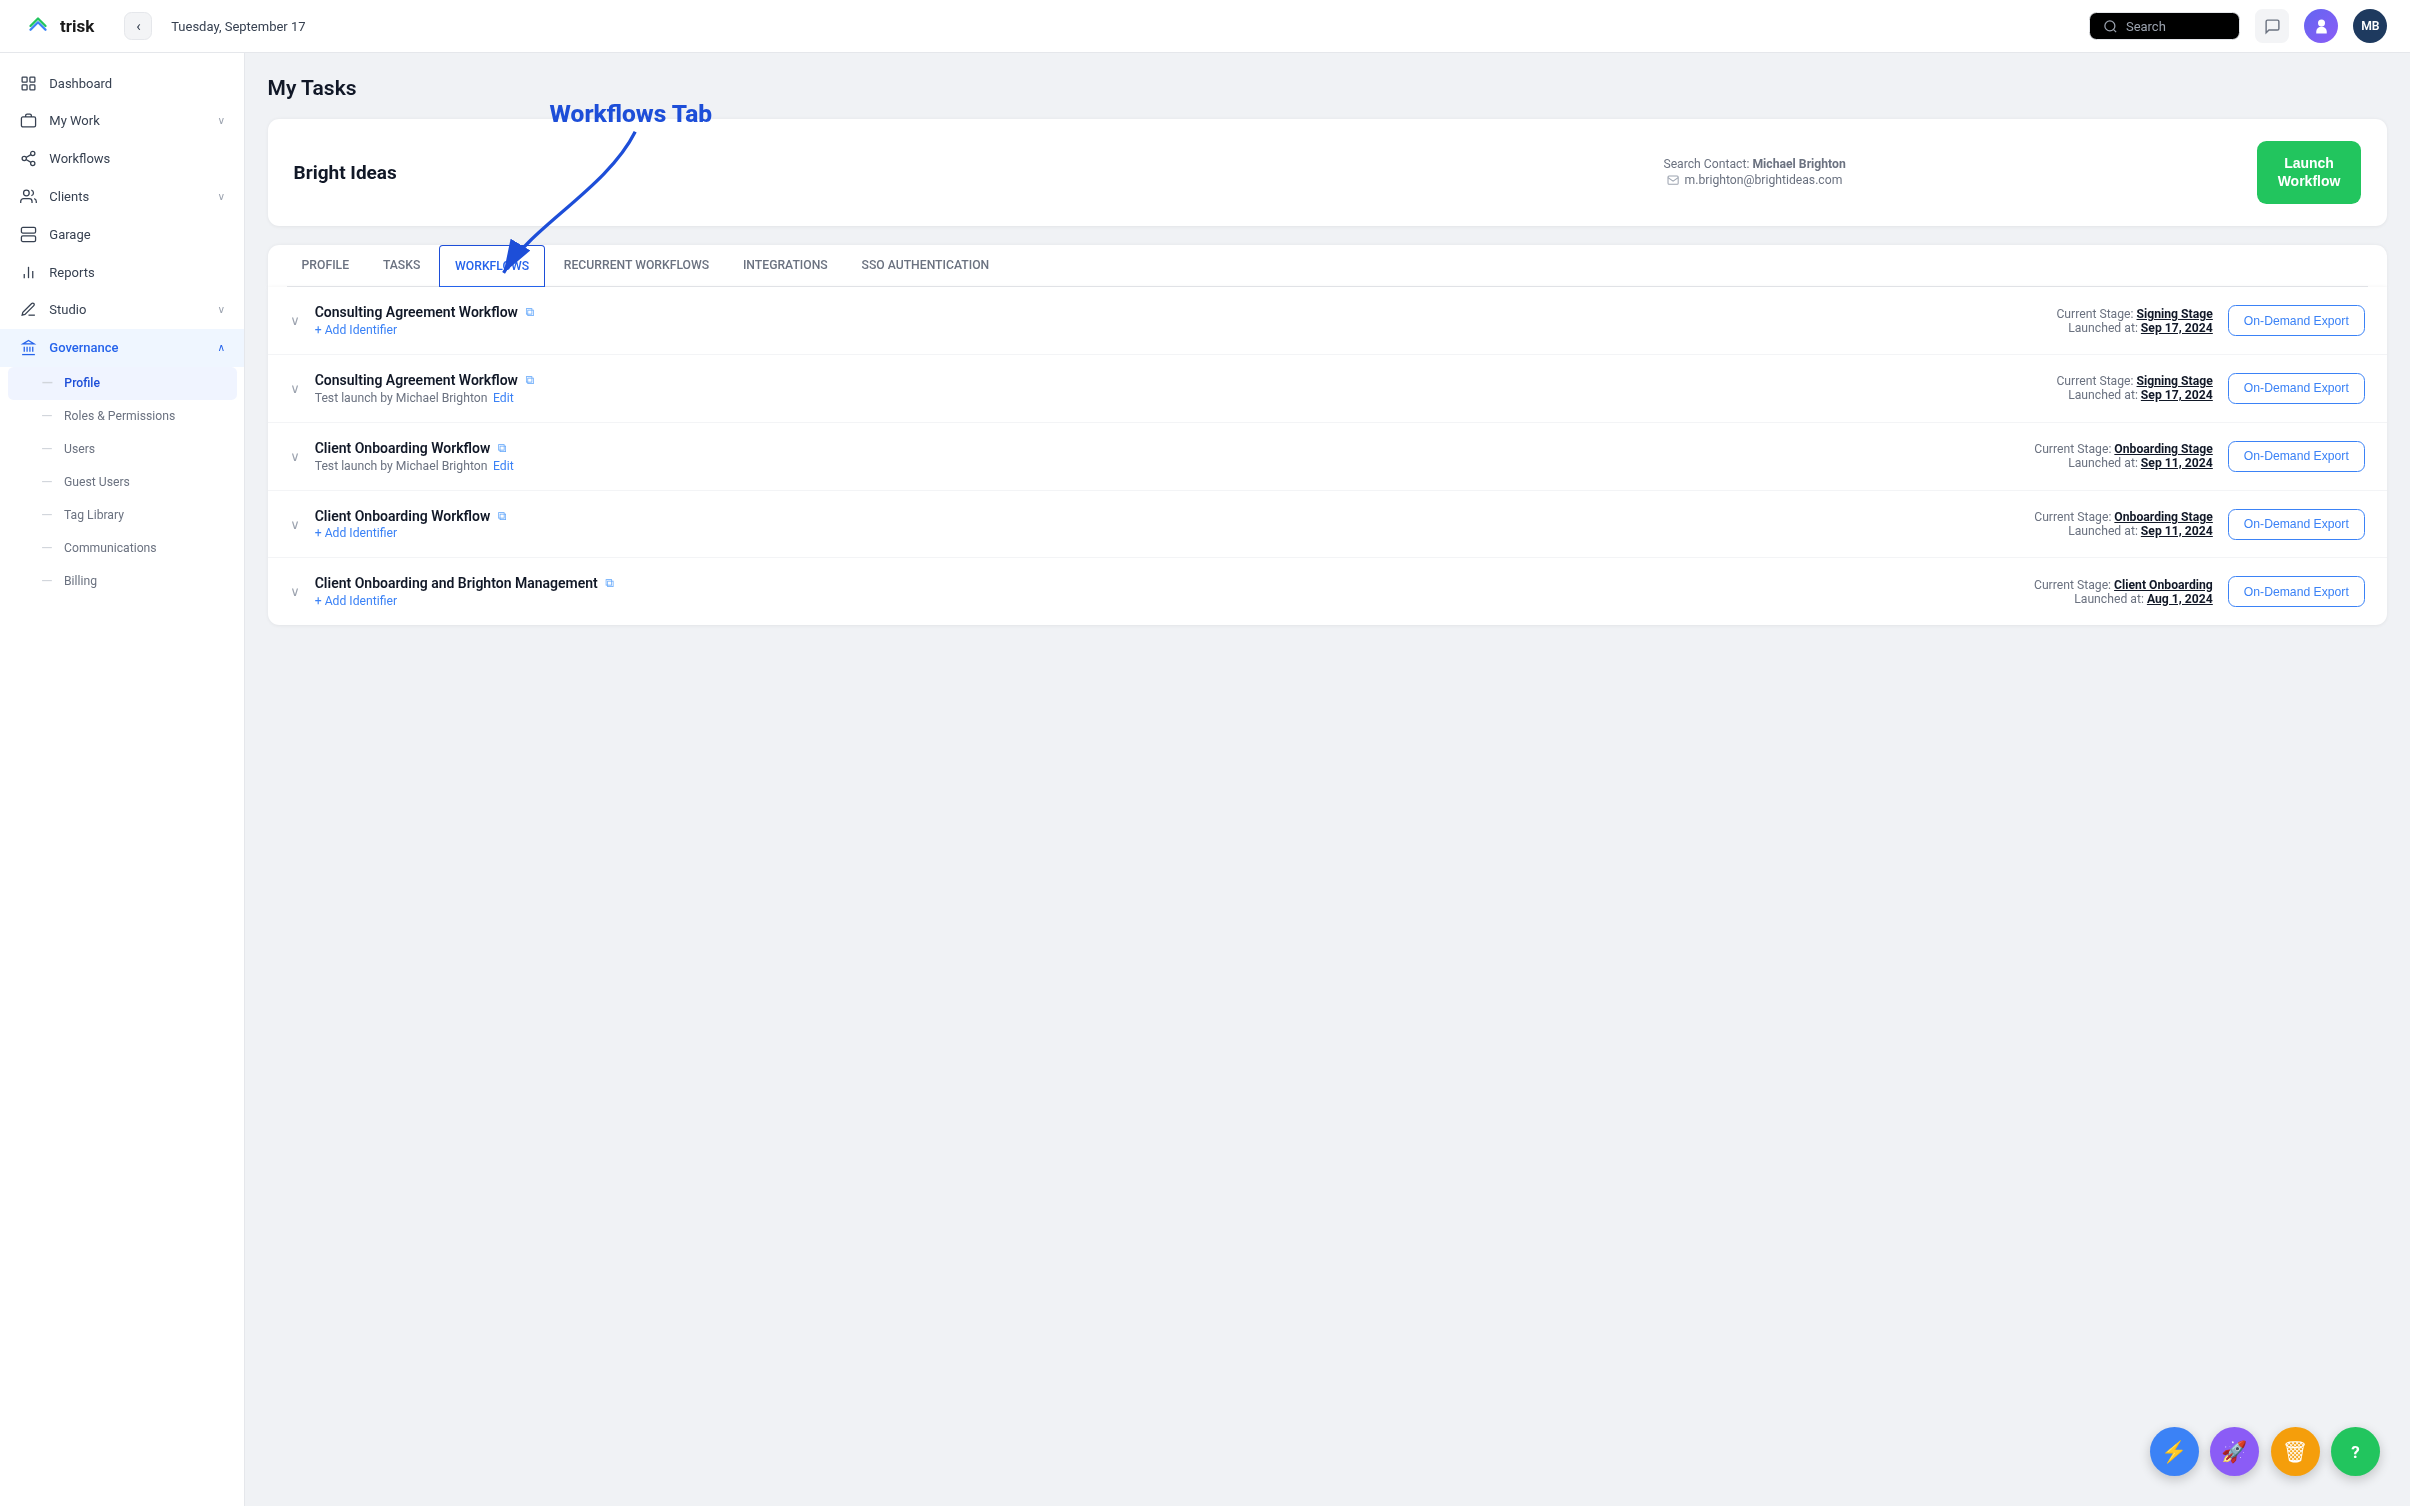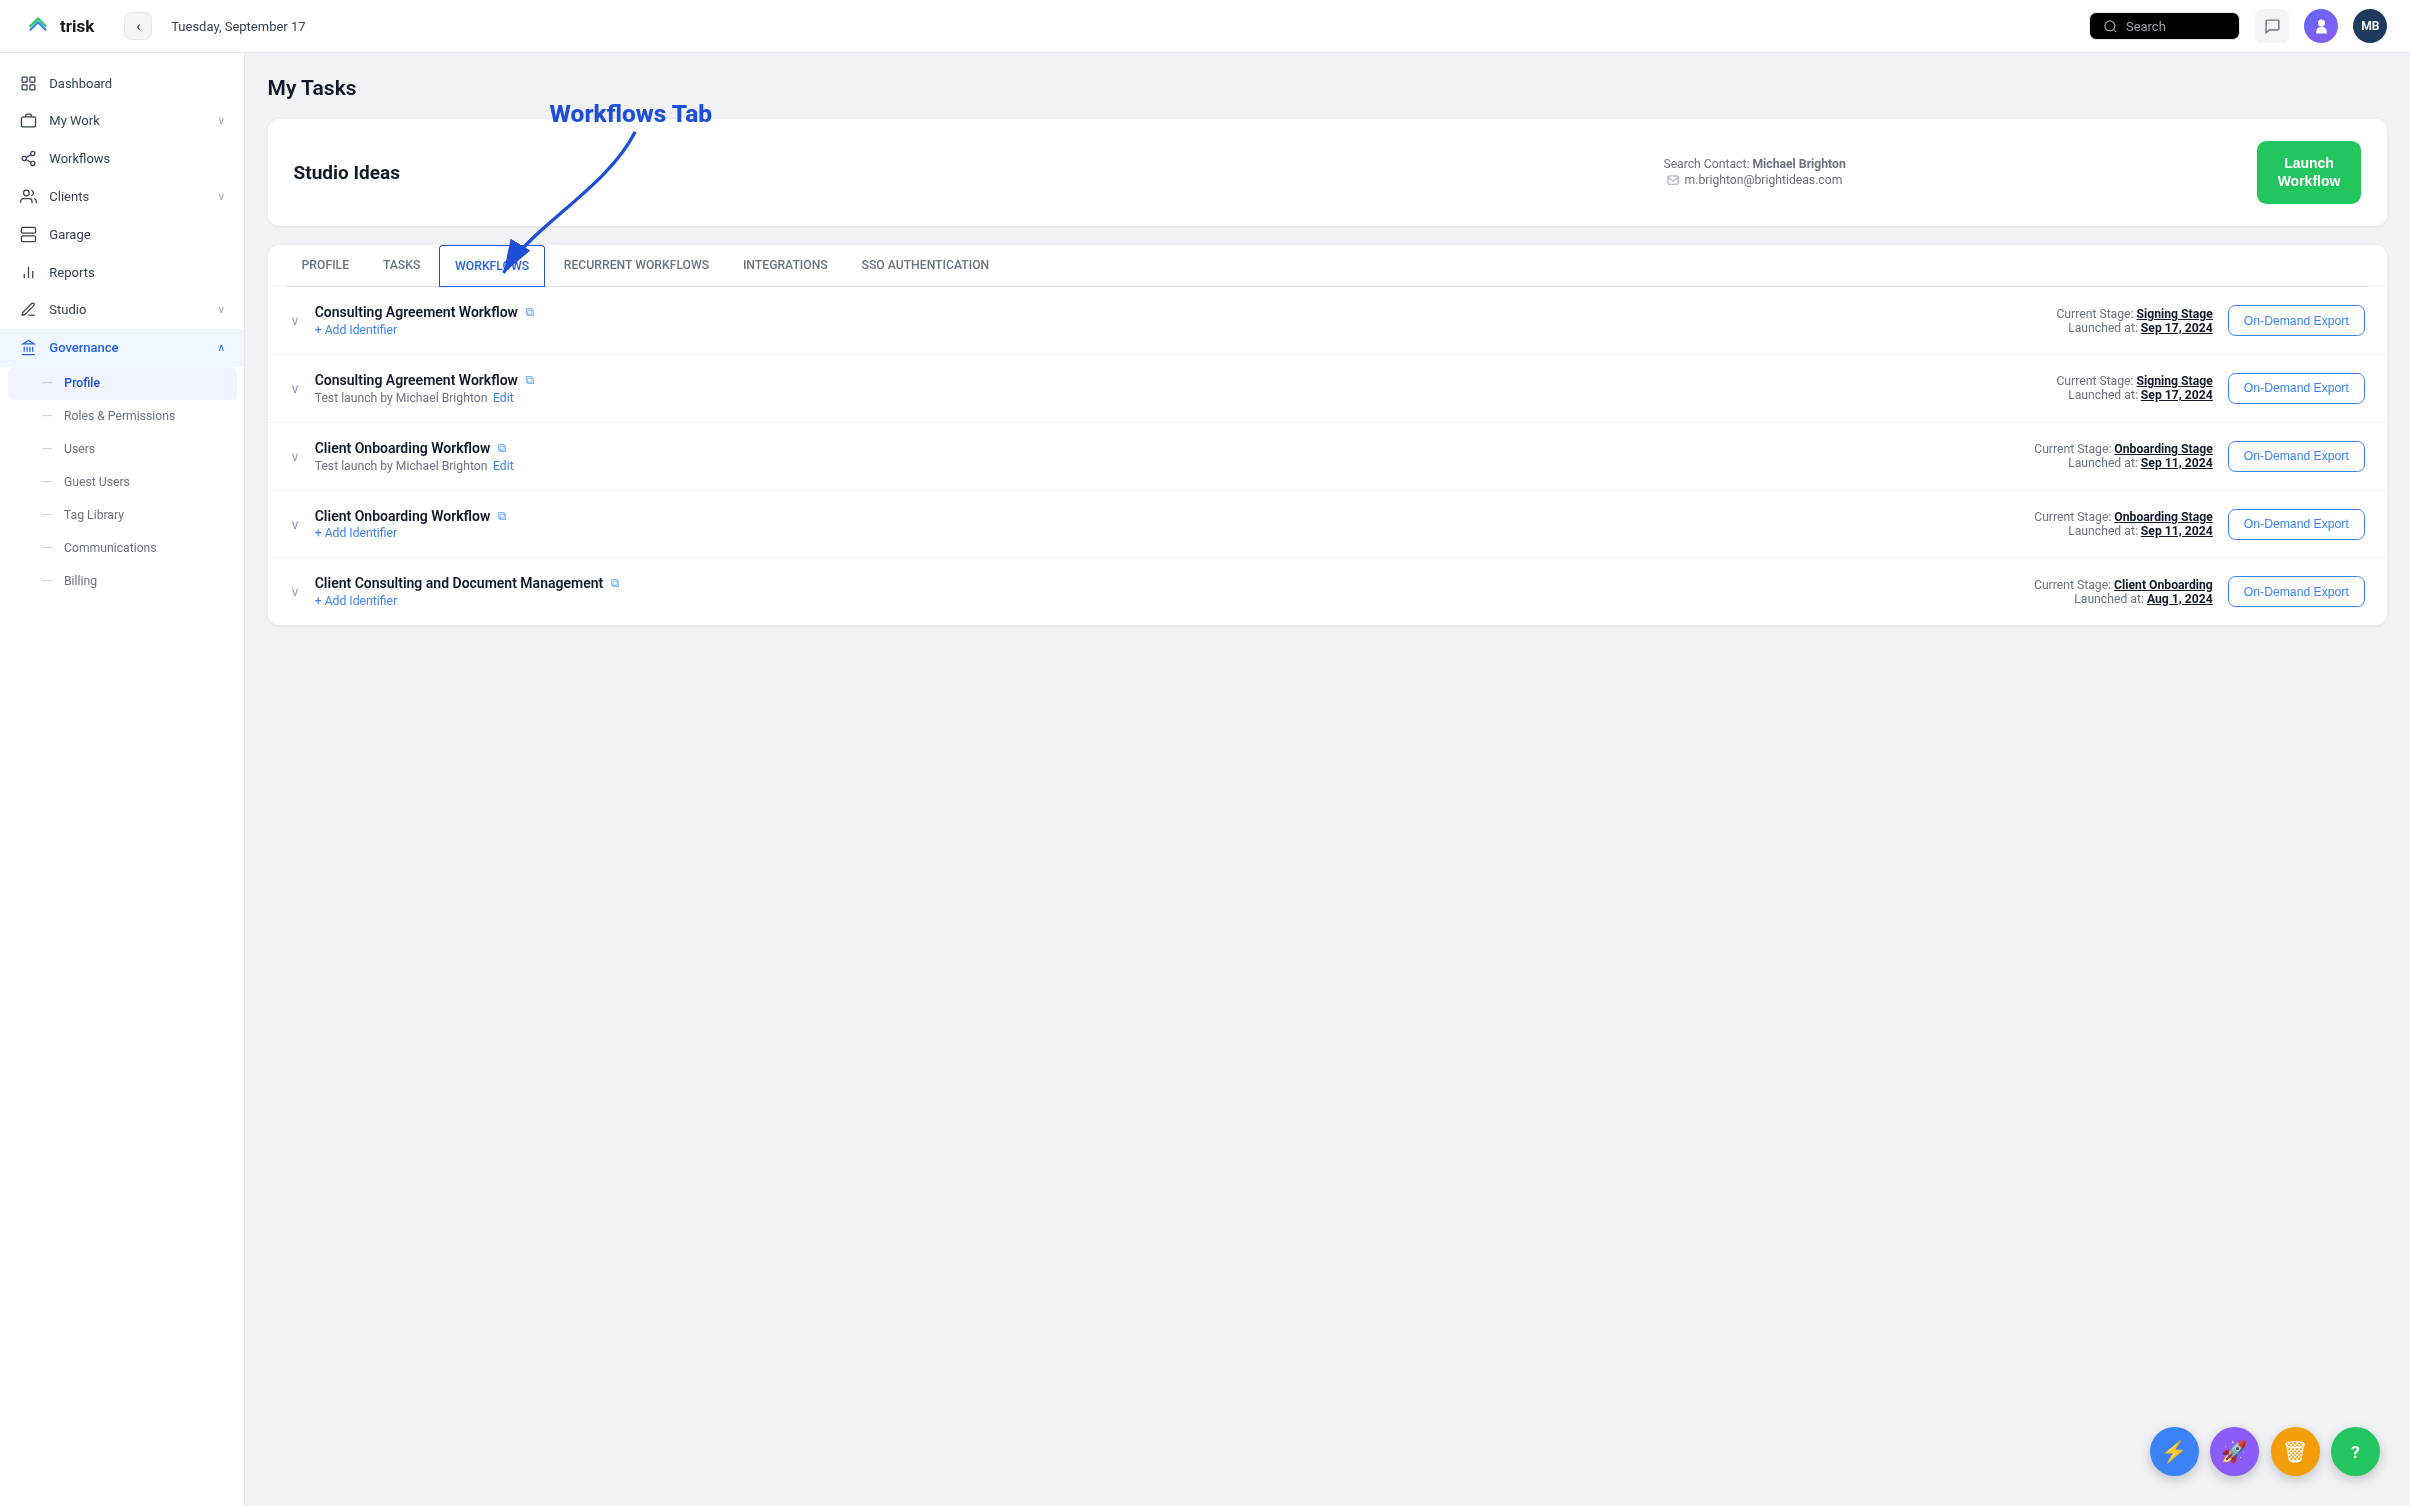--- a/index.html
+++ b/index.html
@@ -312,21 +312,21 @@
         <span>Billing</span>
       </div>
 
     </nav>
   </aside>
 
   <main class="content">
     <h1 class="page-title">My Tasks</h1>
 
     <div class="client-card">
-      <div class="client-name">Studio Ideas</div>
+      <div class="client-name">Bright Ideas</div>
       <div class="client-contact">
         <div style="font-size:12.2px; color:#6b7280;">
           <span>Search Contact:</span>
           <strong>Michael Brighton</strong>
         </div>
         <div class="client-contact-email">
           <svg width="12.2" height="12.2" viewBox="0 0 24 24" fill="none" stroke="#9ca3af" stroke-width="2">
             <rect x="2" y="4" width="20" height="16" rx="2"></rect>
               <path d="M2 7l10 7 10-7"></path>
           </svg>
@@ -435,21 +435,21 @@
             <div><span>Current Stage: </span><span class="workflow-stage-val">Onboarding Stage</span></div>
             <div><span>Launched at: </span><span class="workflow-stage-val">Sep 11, 2024</span></div>
           </div>
           <button class="export-btn">On-Demand Export</button>
         </div>
 
         <div class="workflow-item">
           <span class="workflow-chevron">∨</span>
           <div class="workflow-info">
             <div class="workflow-title-row">
-              <span class="workflow-title">Client Consulting and Document Management</span>
+              <span class="workflow-title">Client Onboarding and Brighton Management</span>
               <span class="workflow-ext-icon">⧉</span>
             </div>
             <div class="workflow-subtitle">
               <span class="workflow-add-id">+ Add Identifier</span>
             </div>
           </div>
           <div class="workflow-stage">
             <div><span>Current Stage: </span><span class="workflow-stage-val">Client Onboarding</span></div>
             <div><span>Launched at: </span><span class="workflow-stage-val">Aug 1, 2024</span></div>
           </div>

